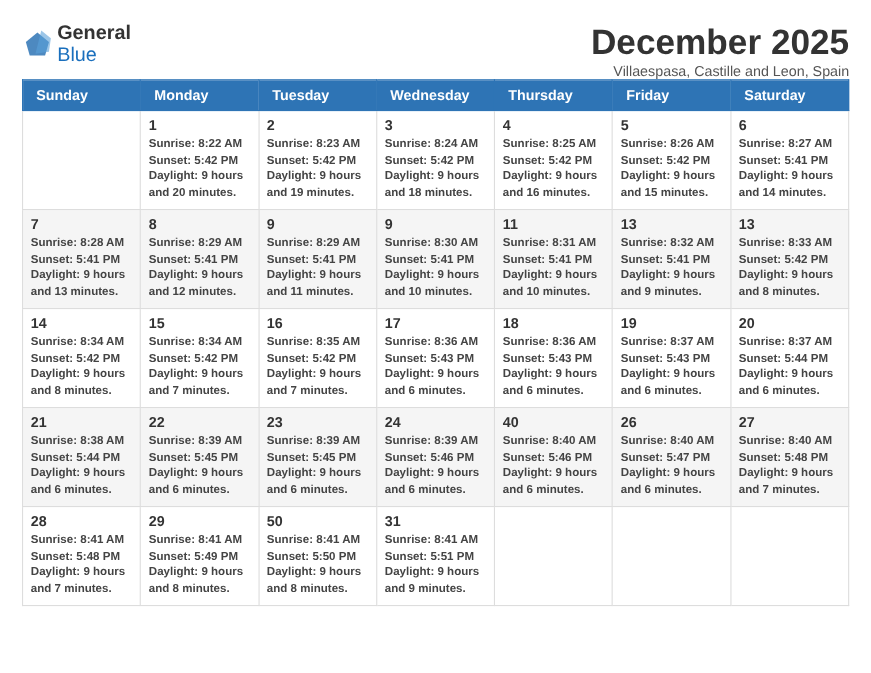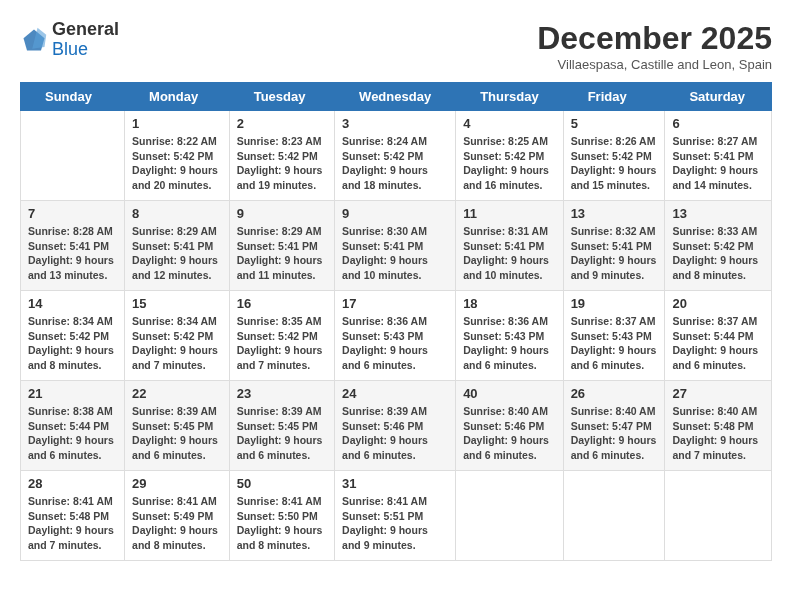--- a/index.html
+++ b/index.html
@@ -7,21 +7,20 @@
       font-family: Arial, sans-serif;
       background: #fff;
       width: 792px;
       min-height: 612px;
       padding: 20px;
     }
     .header {
       display: flex;
       justify-content: space-between;
       align-items: flex-start;
-      margin-bottom: 10px;
     }
     .logo {
       display: flex;
       align-items: center;
       gap: 4px;
     }
     .logo-text {
       font-size: 18px;
       line-height: 1.1;
     }
@@ -45,21 +44,21 @@
     }
     .calendar {
       width: 100%;
       border-collapse: collapse;
       border: 1px solid #ccc;
     }
     .calendar th {
       background-color: #2e74b5;
       color: #fff;
       text-align: left;
-      padding: 6px 24px;
+      padding: 6px 12px;
       font-size: 13px;
       border: 1px solid #2e74b5;
     }
     .calendar td {
       vertical-align: top;
       padding: 5px 7px;
       border: 1px solid #ddd;
       width: 14.28%;
       font-size: 11px;
       color: #333;

